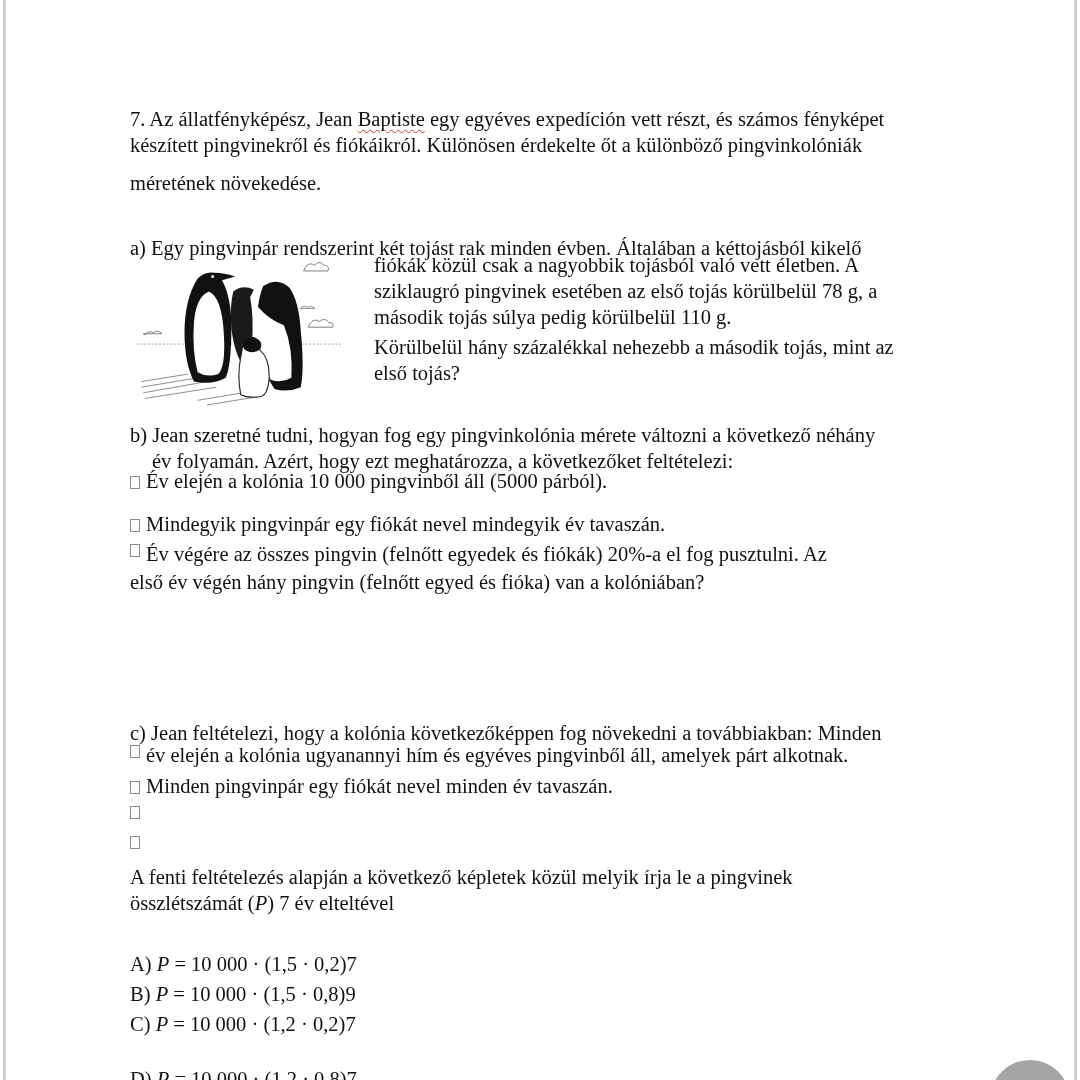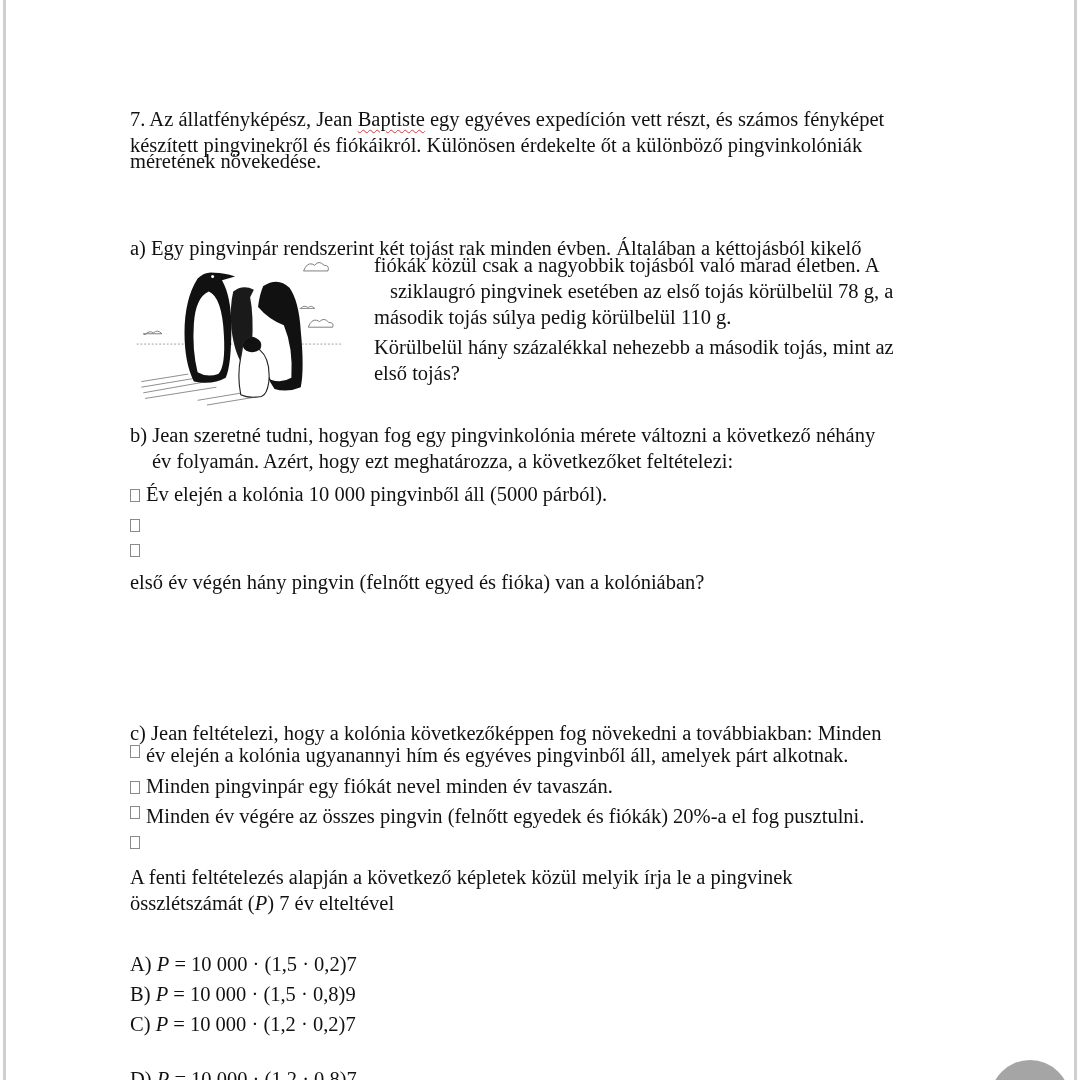--- a/index.html
+++ b/index.html
@@ -74,40 +74,40 @@
 </head>
 <body>
 
 <div class="edge-left"></div>
 <div class="edge-right"></div>
 
 <div class="page">
 
   <div class="line" style="top:106px"><span>7. Az állatfényképész, Jean </span><span class="squiggle">Baptiste</span><span> egy egyéves expedíción vett részt, és számos fényképet</span></div>
   <div class="line" style="top:132px">készített pingvinekről és fiókáikról. Különösen érdekelte őt a különböző pingvinkolóniák</div>
-  <div class="line" style="top:148px">méretének növekedése.</div>
+  <div class="line" style="top:170px">méretének növekedése.</div>
 
   <div class="line" style="top:235px">a) Egy pingvinpár rendszerint két tojást rak minden évben. Általában a kéttojásból kikelő</div>
-  <div class="line" style="top:252px; left:244px">fiókák közül csak a nagyobbik tojásból való marad életben. A</div>
-  <div class="line" style="top:278px; left:260px">sziklaugró pingvinek esetében az első tojás körülbelül 78 g, a</div>
+  <div class="line" style="top:252px; left:244px">fiókák közül csak a nagyobbik tojásból való vett életben. A</div>
+  <div class="line" style="top:278px; left:244px">sziklaugró pingvinek esetében az első tojás körülbelül 78 g, a</div>
   <div class="line" style="top:304px; left:244px">második tojás súlya pedig körülbelül 110 g.</div>
   <div class="line" style="top:334px; left:244px">Körülbelül hány százalékkal nehezebb a második tojás, mint az</div>
   <div class="line" style="top:360px; left:244px">első tojás?</div>
 
   <div class="line" style="top:422px">b) Jean szeretné tudni, hogyan fog egy pingvinkolónia mérete változni a következő néhány</div>
   <div class="line" style="top:448px; left:22px">év folyamán. Azért, hogy ezt meghatározza, a következőket feltételezi:</div>
-  <div class="line" style="top:481px"><span class="cb"></span><span>Év elején a kolónia 10 000 pingvinből áll (5000 párból).</span></div>
-  <div class="line" style="top:511px"><span class="cb"></span></div>
-  <div class="line" style="top:541px"><span class="cb high"></span></div>
+  <div class="line" style="top:468px"><span class="cb"></span><span>Év elején a kolónia 10 000 pingvinből áll (5000 párból).</span></div>
+  <div class="line" style="top:511px"><span class="cb"></span><span>Mindegyik pingvinpár egy fiókát nevel mindegyik év tavaszán.</span></div>
+  <div class="line" style="top:541px"><span class="cb high"></span><span>Év végére az összes pingvin (felnőtt egyedek és fiókák) 20%-a el fog pusztulni. Az</span></div>
   <div class="line" style="top:569px">első év végén hány pingvin (felnőtt egyed és fióka) van a kolóniában?</div>
 
   <div class="line" style="top:720px">c) Jean feltételezi, hogy a kolónia következőképpen fog növekedni a továbbiakban: Minden</div>
   <div class="line" style="top:742px"><span class="cb high"></span><span>év elején a kolónia ugyanannyi hím és egyéves pingvinből áll, amelyek párt alkotnak.</span></div>
   <div class="line" style="top:773px"><span class="cb"></span><span>Minden pingvinpár egy fiókát nevel minden év tavaszán.</span></div>
-  <div class="line" style="top:803px"><span class="cb high"></span><span>Minden év végére az összes pingvin (felnőtt egyedek és fiókák) 20%-a el fog pusztulni.</span></div>
+  <div class="line" style="top:803px"><span class="cb high"></span></div>
   <div class="line" style="top:833px"><span class="cb tight high"></span></div>
   <div class="line" style="top:864px">A fenti feltételezés alapján a következő képletek közül melyik írja le a pingvinek</div>
   <div class="line" style="top:890px"><span>összlétszámát (</span><i class="var">P</i><span>) 7 év elteltével</span></div>
 
   <div class="line" style="top:951px"><span>A)</span> <i class="var">P</i><span> = 10 000 · (1,5 · 0,2)7</span></div>
   <div class="line" style="top:981px"><span>B)</span> <i class="var">P</i><span> = 10 000 · (1,5 · 0,8)9</span></div>
   <div class="line" style="top:1011px"><span>C)</span> <i class="var">P</i><span> = 10 000 · (1,2 · 0,2)7</span></div>
   <div class="line" style="top:1066px"><span>D)</span> <i class="var">P</i><span> = 10 000 · (1,2 · 0,8)7</span></div>
 </div>
 

